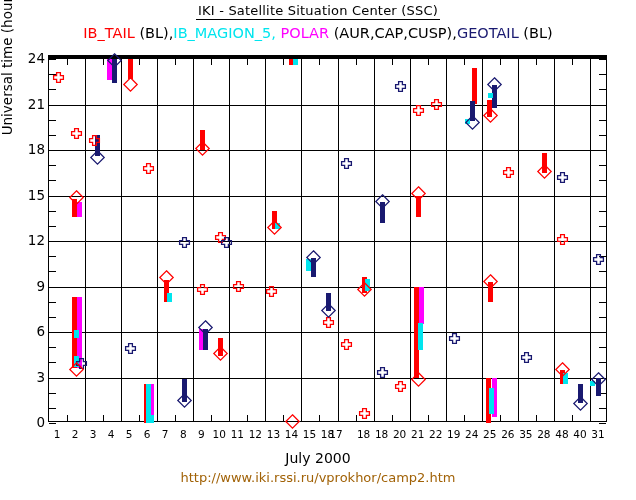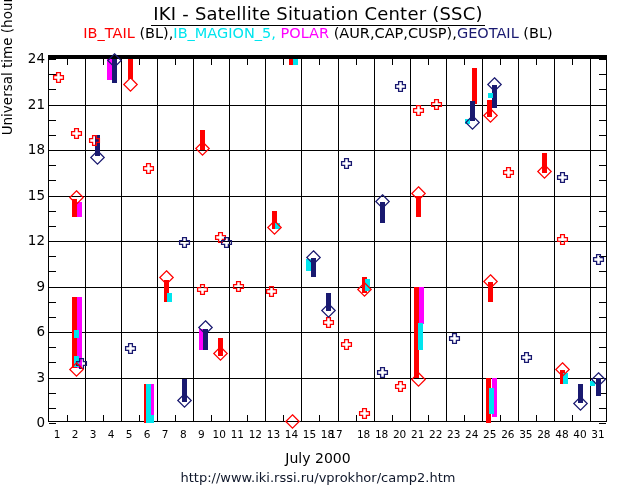--- a/index.html
+++ b/index.html
@@ -2,21 +2,21 @@
 <html><head>
 <meta charset="utf-8">
 <style>
   html,body{margin:0;padding:0;background:#ffffff;}
   body{width:636px;height:500px;overflow:hidden;
        font-family:"DejaVu Sans","Liberation Sans",sans-serif;}
   #root{position:relative;width:636px;height:500px;background:#fff;}
 
   .ttl{position:absolute;text-align:center;white-space:nowrap;}
 
-  #title-main{top:3px;left:0;width:636px;font-size:18px;color:#000;
+  #title-main{top:3px;left:0;width:636px;font-size:13px;color:#000;
               letter-spacing:.2px;}
   #title-main .ul{border-bottom:1.5px solid #000;padding:0 2px 1px 2px;}
 
   #title-legend{top:25px;left:0;width:636px;font-size:14.5px;color:#000;}
   #title-legend span{white-space:pre;}
 
   
   #plot{position:absolute;left:48px;top:58px;width:559px;height:364px;
         border:1px solid #000;box-sizing:border-box;background:#fff;}
   #plot-top-thick{position:absolute;left:48px;top:55px;width:559px;height:3px;
@@ -36,21 +36,21 @@
   #ylabel-axis{position:absolute;left:-1px;top:150px;width:180px;
                font-size:13.5px;color:#000;text-align:center;
                transform:rotate(-90deg);transform-origin:left top;}
 
   .xlab{position:absolute;font-size:10.5px;color:#000;text-align:center;
         width:20px;}
 
   #xaxis-title{position:absolute;top:450px;left:0;width:636px;text-align:center;
                font-size:14px;color:#000;}
   #url{position:absolute;top:470px;left:0;width:636px;text-align:center;
-       font-size:13px;color:#0f172a;}
+       font-size:13px;color:#a16207;}
 
   
   .bar{position:absolute;}
   .mk{position:absolute;}
   svg{display:block;overflow:visible;}
 </style>
 </head>
 <body>
 
 <div id="root">
@@ -542,21 +542,21 @@
     <div class="xlab" style="left: 263.403px; top: 428px;">13</div>
     <div class="xlab" style="left: 281.435px; top: 428px;">14</div>
     <div class="xlab" style="left: 299.468px; top: 428px;">15</div>
     <div class="xlab" style="left: 317.5px; top: 428px;">18</div>
     <div class="xlab" style="left: 326px; top: 428px;">17</div>
     <div class="xlab" style="left: 353.565px; top: 428px;">18</div>
     <div class="xlab" style="left: 371.597px; top: 428px;">18</div>
     <div class="xlab" style="left: 389.629px; top: 428px;">20</div>
     <div class="xlab" style="left: 407.661px; top: 428px;">21</div>
     <div class="xlab" style="left: 425.694px; top: 428px;">22</div>
-    <div class="xlab" style="left: 443.726px; top: 428px;">23</div>
+    <div class="xlab" style="left: 443.726px; top: 428px;">19</div>
     <div class="xlab" style="left: 461.758px; top: 428px;">24</div>
     <div class="xlab" style="left: 479.79px; top: 428px;">25</div>
     <div class="xlab" style="left: 497.823px; top: 428px;">26</div>
     <div class="xlab" style="left: 515.855px; top: 428px;">35</div>
     <div class="xlab" style="left: 533.887px; top: 428px;">28</div>
     <div class="xlab" style="left: 551.919px; top: 428px;">48</div>
     <div class="xlab" style="left: 569.952px; top: 428px;">40</div>
     <div class="xlab" style="left: 587.984px; top: 428px;">31</div>
   </div>
 

